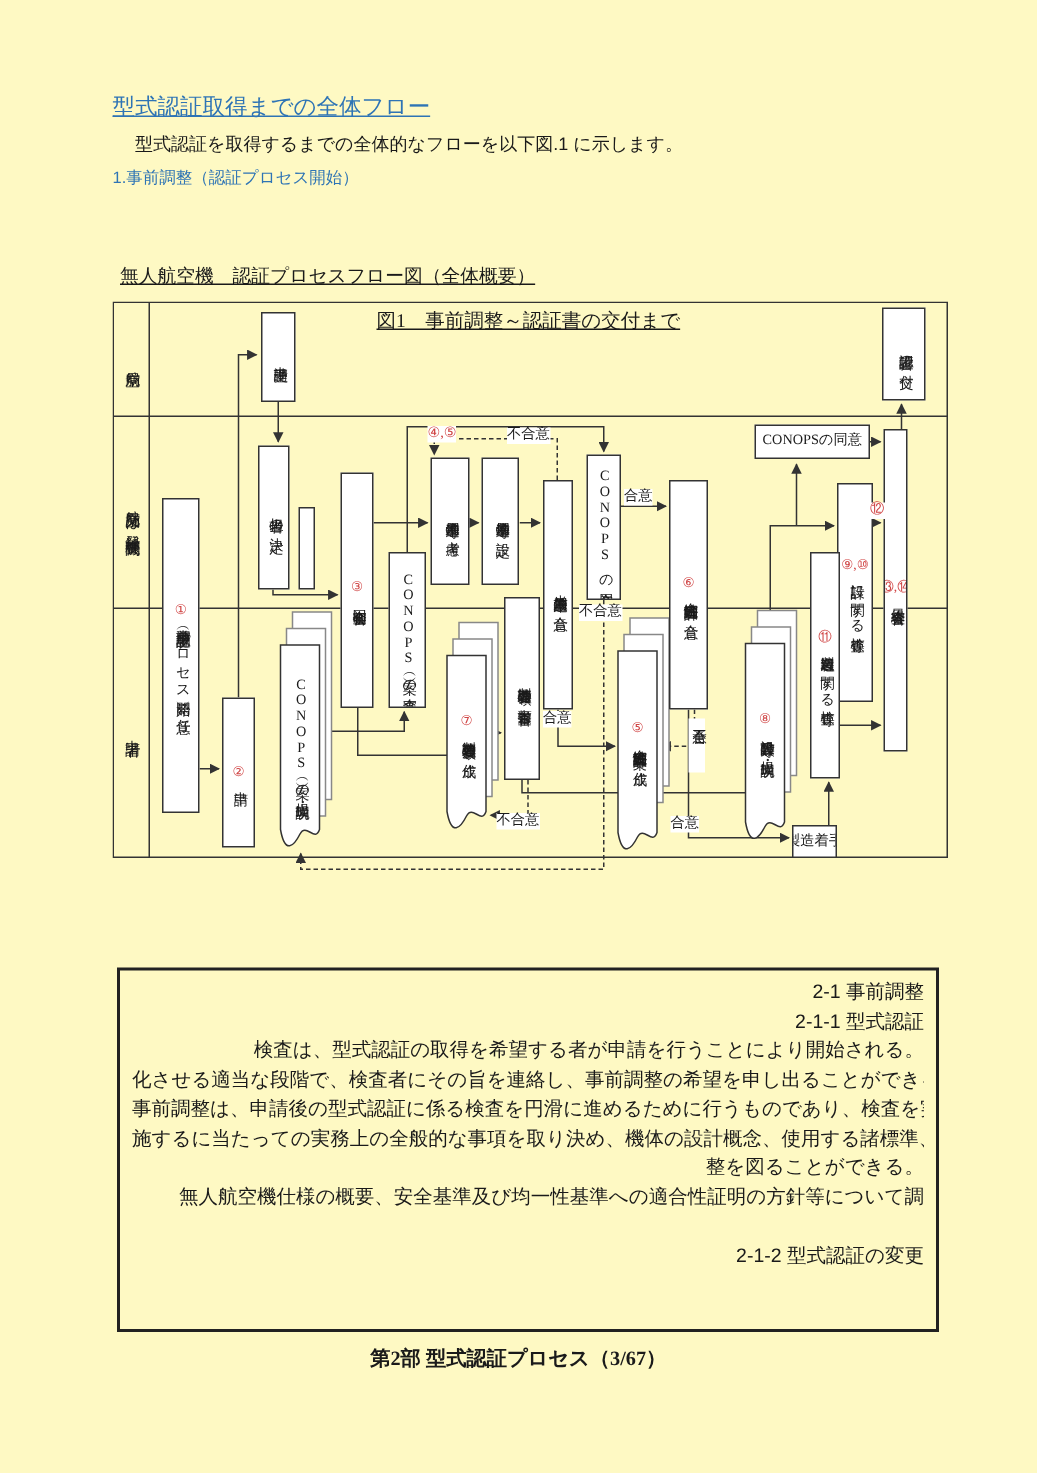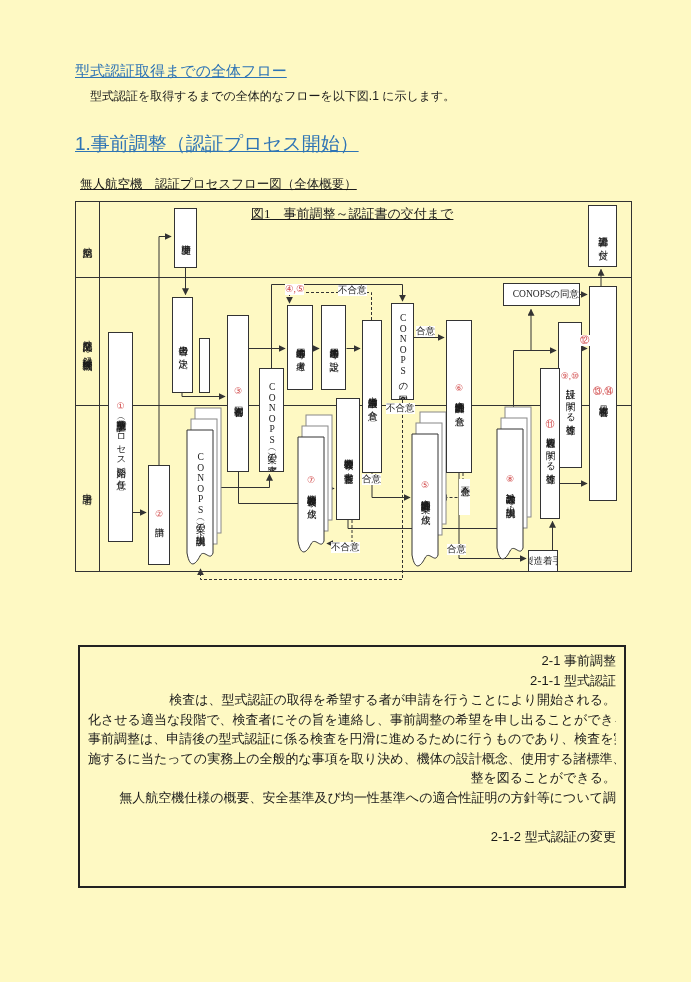--- a/index.html
+++ b/index.html
@@ -1,19 +1,19 @@
 <!DOCTYPE html>
 <html><head>
 <meta charset="utf-8">
 <style>
   html,body{margin:0;padding:0;background:#e8e8e8;}
   .page{position:relative;width:691px;height:982px;background:#fef9c3;margin:0 auto;overflow:hidden;
         font-family:"Liberation Sans","DejaVu Sans",sans-serif;color:#1a1a1a;}
   .h1{position:absolute;left:75px;top:62px;font-size:15px;color:#2E74B5;text-decoration:underline;}
-  .h2{position:absolute;left:75px;top:131px;font-size:19px;color:#2E74B5;text-decoration:underline;}
+  .h2{position:absolute;left:75px;top:111px;font-size:11px;color:#2E74B5;}
   .intro{position:absolute;left:90px;top:88px;font-size:12px;}
   .figcap{position:absolute;left:80px;top:176px;font-size:12.5px;
           font-family:"Liberation Serif","DejaVu Serif",serif;text-decoration:underline;}
   .diagram{position:absolute;left:75px;top:201px;width:557px;height:384px;}
   .diagram svg{position:absolute;left:0;top:0;}
   .dtitle{position:absolute;left:176px;top:4px;font-size:13px;white-space:nowrap;
           font-family:"Liberation Serif","DejaVu Serif",serif;text-decoration:underline;}
   .lane-label{position:absolute;left:3px;width:18px;display:flex;align-items:center;justify-content:center;
           writing-mode:vertical-rl;text-orientation:upright;font-size:10px;letter-spacing:1px;
           font-family:"Liberation Serif","DejaVu Serif",serif;}
@@ -159,32 +159,32 @@
       <span class="vtxt">製造管理要領の書類審査</span>
     </div>
     <div class="dbox" style="left:316px;top:102px;width:23px;height:97px;">
 
       <span class="vtxt">CONOPSの初回合意</span>
     </div>
     <div class="dbox" style="left:371px;top:119px;width:26px;height:153px;">
       <span class="num">⑥</span>
       <span class="vtxt">適合性証明計画の合意</span>
     </div>
-    <div class="dbox" style="left:428px;top:82px;width:77px;height:23px;align-items:flex-end;">
+    <div class="dbox" style="left:428px;top:82px;width:77px;height:23px;">
       <span class="htxt">CONOPSの同意</span>
     </div>
     <div class="dbox" style="left:483px;top:121px;width:24px;height:146px;">
       <span class="num">⑨,⑩</span>
       <span class="vtxt">設計に関する検査等</span>
     </div>
     <div class="dbox" style="left:465px;top:167px;width:20px;height:151px;">
       <span class="num">⑪</span>
       <span class="vtxt">製造過程に関する検査等</span>
     </div>
-    <div class="dbox" style="left:514px;top:85px;width:28px;height:215px;">
+    <div class="dbox" style="left:514px;top:85px;width:16px;height:215px;">
       <span class="num">⑬,⑭</span>
       <span class="vtxt">最終審査会</span>
     </div>
     <div class="dbox" style="left:453px;top:349px;width:30px;height:22px;align-items:center;">
       <span class="htxt">製造着手</span>
     </div>
 
     <div class="dbox noborder" style="left:112px;top:231px;width:26px;height:118px;">
 
       <span class="vtxt">CONOPS（案）の提出・説明</span>
@@ -219,13 +219,14 @@
     <div class="tline">検査は、型式認証の取得を希望する者が申請を行うことにより開始される。</div>
     <div class="tline">化させる適当な段階で、検査者にその旨を連絡し、事前調整の希望を申し出ることができる。</div>
     <div class="tline">事前調整は、申請後の型式認証に係る検査を円滑に進めるために行うものであり、検査を実</div>
     <div class="tline">施するに当たっての実務上の全般的な事項を取り決め、機体の設計概念、使用する諸標準、</div>
     <div class="tline">整を図ることができる。</div>
     <div class="tline">無人航空機仕様の概要、安全基準及び均一性基準への適合性証明の方針等について調</div>
     <div class="tline"></div>
     <div class="tline">2-1-2 型式認証の変更</div>
   </div>
 
+  <div class="footer">第2部 型式認証プロセス（3/67）</div>
 </div>
 
 </body></html>

